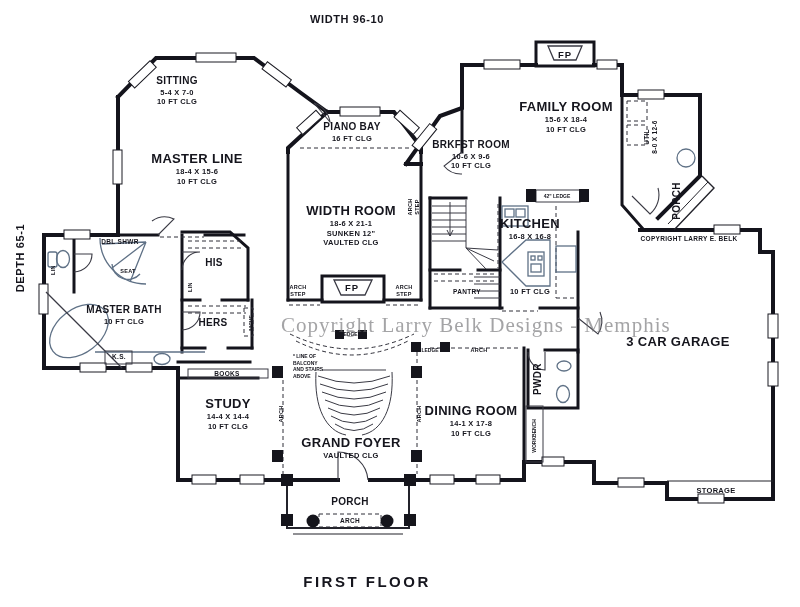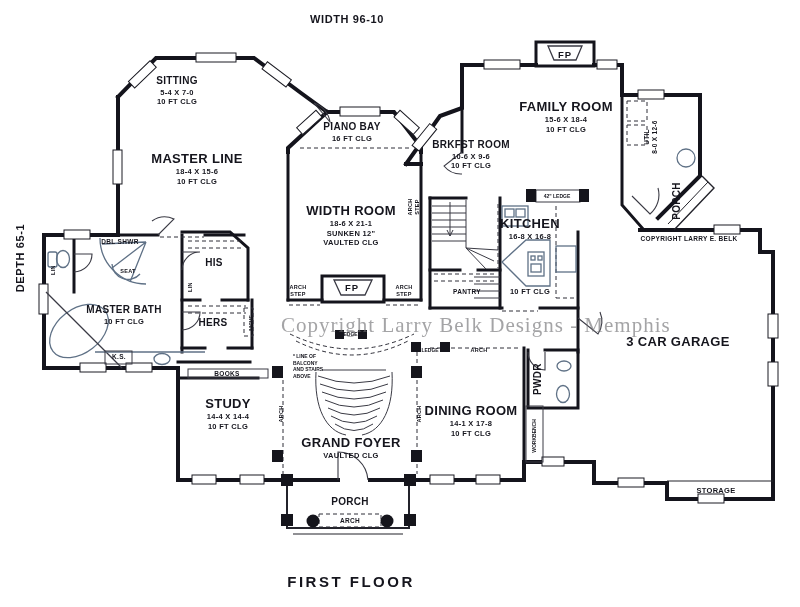--- a/index.html
+++ b/index.html
@@ -9,21 +9,21 @@
   .lbl{position:absolute;transform:translate(-50%,-50%);text-align:center;white-space:nowrap;
        font-weight:bold;line-height:1.25;letter-spacing:.3px;}
   .rot{transform:translate(-50%,-50%) rotate(-90deg);}
   .n{font-size:13px;}      
   .nm{font-size:10px;}     
   .d{font-size:7.5px;}     
   .m{font-size:6.5px;}     
   .t{font-size:5.5px;}     
   .xxs{font-size:5px;letter-spacing:0;}
   .axis{font-size:11px;letter-spacing:.6px;}
-  .big{font-size:15px;letter-spacing:2.5px;}
+  .big{font-size:15px;letter-spacing:2.5px;margin-left:16px;}
   .fp{font-size:9.5px;letter-spacing:1px;}
   .wm{position:absolute;font-family:"Liberation Serif",serif;font-weight:normal;
       font-size:21px;color:rgba(108,108,112,.62);white-space:nowrap;letter-spacing:1px;}
   .note{text-align:left;line-height:1.3;}
 </style>
 </head>
 <body>
 
 <div class="stage">
 

